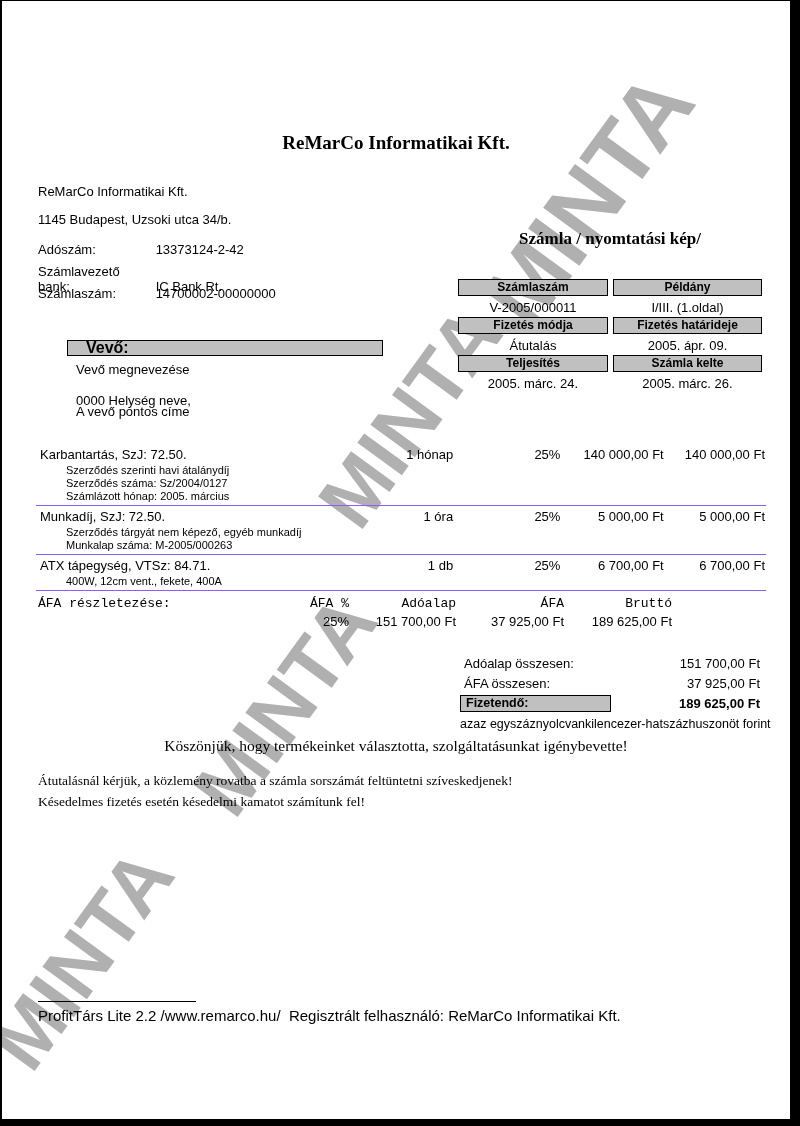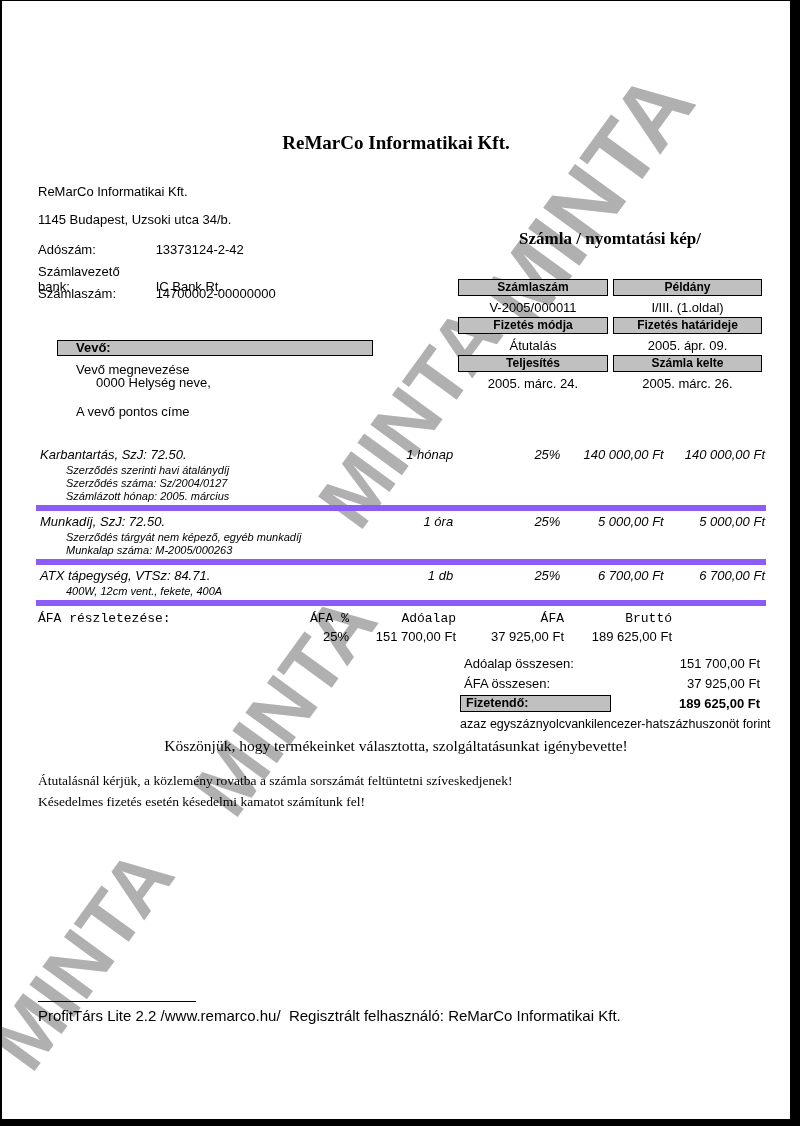--- a/index.html
+++ b/index.html
@@ -64,42 +64,42 @@
     border:1px solid #000;
     font-weight:bold; font-size:12px;
     text-align:center; line-height:15px; height:15px;
   }
   .boxval {
     font-size:13px; text-align:center;
     padding-top:4px; height:17px;
   }
   
   .buyer-bar {
-    left:55px; top:339px; width:296px; height:14px;
+    left:65px; top:339px; width:296px; height:14px;
     background:#c0c0c0; border:1px solid #000;
-    font-weight:bold; font-size:13px; line-height:14px;
+    font-weight:bold; font-size:16px; line-height:14px;
     padding-left:18px;
   }
   .buyer-line { left:74px; font-size:13px; }
   
   .tbl { left:34px; top:443px; width:730px; font-size:13px; }
   .thead {
     display:flex; align-items:center;
     background:#c0c0c0;
     border-top:2px solid #000; border-bottom:2px solid #000;
     height:17px; font-weight:bold; font-size:12.5px;
   }
   .c-name { width:340px; padding-left:4px; text-align:left; }
   .c-qty  { width:76px;  text-align:right; }
   .c-vat  { width:108px; text-align:right; }
   .c-unit { width:104px; text-align:right; }
   .c-net  { width:102px; text-align:right; padding-right:1px; }
   .irow { display:flex; padding-top:2px; line-height:17px; }
   .idesc { margin:1px 0 2px 30px; font-size:11px; line-height:13px; }
-  .isep { border-bottom:6px solid #8b5cf6;font-style:italic; }
+  .isep { border-bottom:1px solid #8b5cf6; }
   
   .vrow { display:flex; line-height:15px; }
   .vrow1 { padding-top:5px;font-family:Liberation Mono, monospace; }
   .vrow2 { padding-top:3px; }
   .v-lab  { width:170px; padding-left:2px; text-align:left; }
   .v-rate { width:141px; text-align:right; }
   .v-base { width:107px; text-align:right; }
   .v-vat  { width:108px; text-align:right; }
   .v-gross{ width:108px; text-align:right; }
   
@@ -168,21 +168,21 @@
       <div class="boxval">Átutalás</div>
       <div class="boxval">2005. ápr. 09.</div>
       <div class="boxhead">Teljesítés</div>
       <div class="boxhead">Számla kelte</div>
       <div class="boxval">2005. márc. 24.</div>
       <div class="boxval">2005. márc. 26.</div>
     </div>
 
     <div class="abs buyer-bar">Vevő:</div>
     <div class="abs buyer-line" style="top:361px;">Vevő megnevezése</div>
-    <div class="abs buyer-line" style="top:374px;margin-left:20px;">0000 Helység neve,</div>
+    <div class="abs buyer-line" style="top:392px;">0000 Helység neve,</div>
     <div class="abs buyer-line" style="top:403px;">A vevő pontos címe</div>
 
     <div class="abs tbl">
 
       <div class="isep">
         <div class="irow">
           <div class="c-name">Karbantartás, SzJ: 72.50.</div>
           <div class="c-qty">1 hónap</div>
           <div class="c-vat">25%</div>
           <div class="c-unit">140 000,00 Ft</div>

